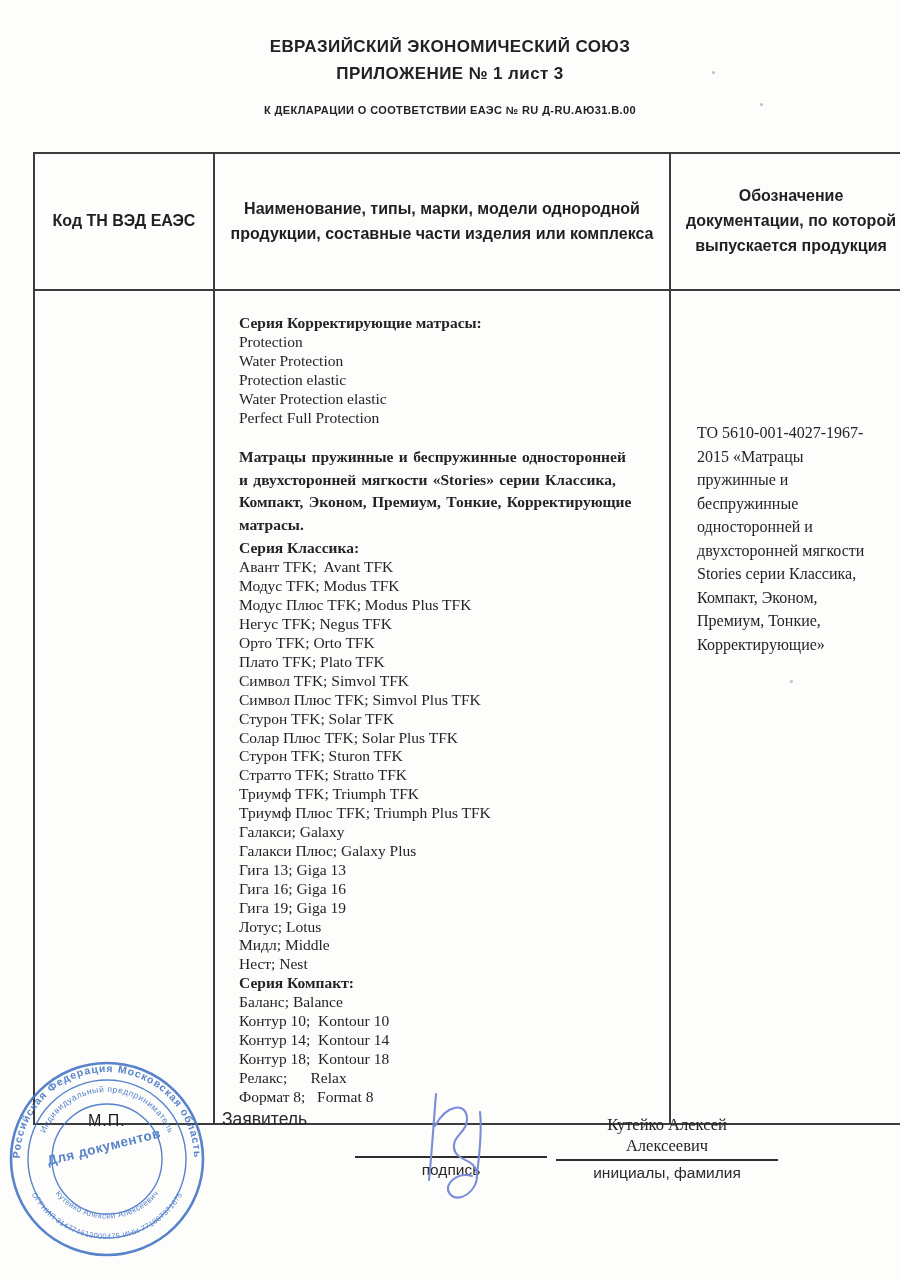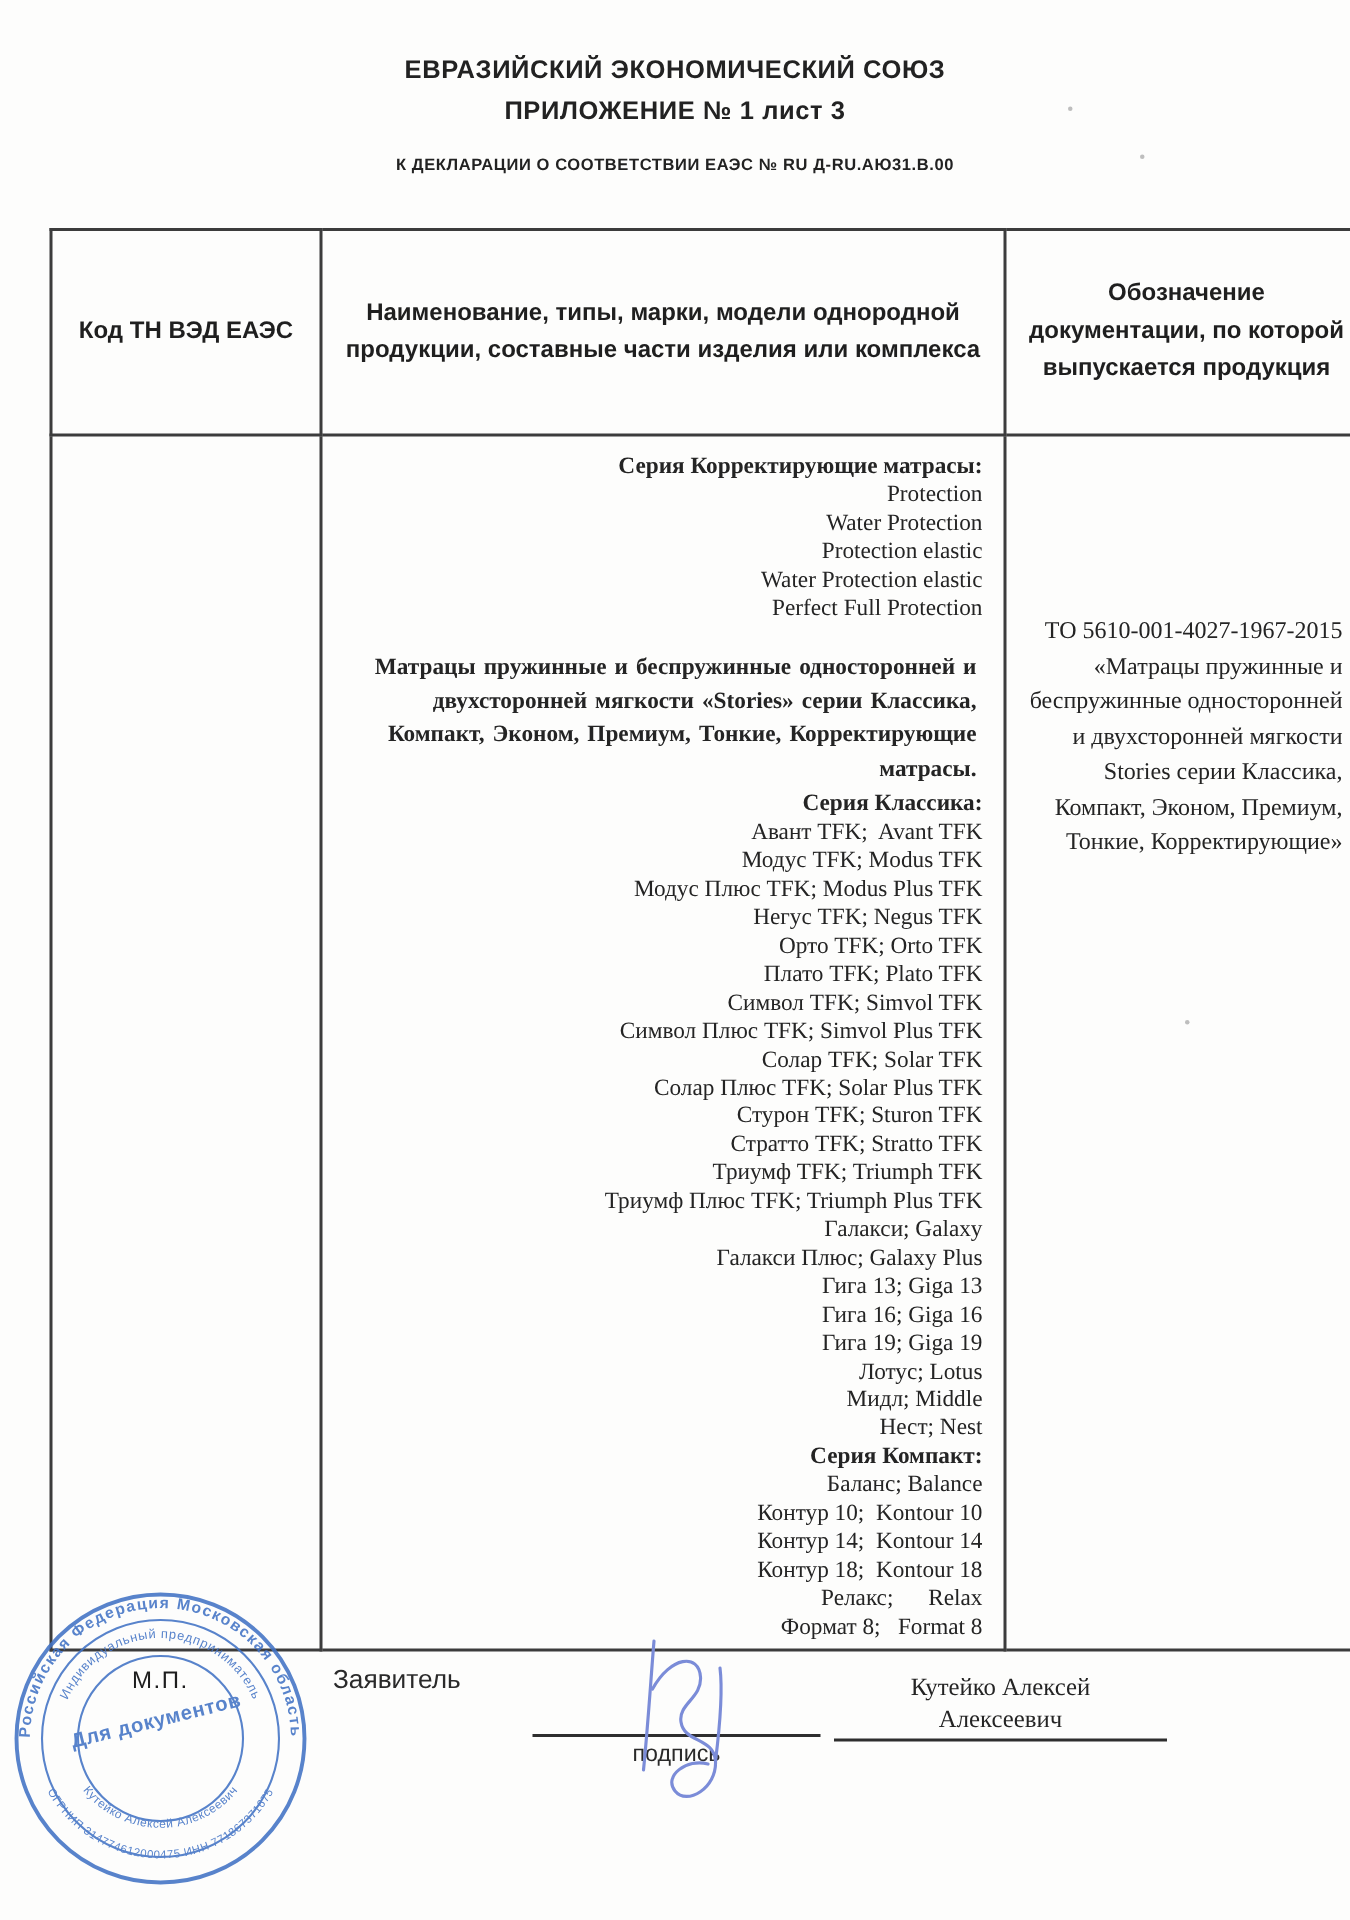--- a/index.html
+++ b/index.html
@@ -11,21 +11,21 @@
   
   .titles{position:absolute; top:0; left:0; width:900px; text-align:center;
           font-family:"Liberation Sans", sans-serif; font-weight:bold; color:#222;}
   .title-line{position:absolute; width:900px; left:0; font-size:17px; letter-spacing:.4px;}
   .t1{top:37px;} .t2{top:64px;} .t3{top:104px; font-size:11px;}
   
   table.main{
     position:absolute; left:33px; top:152px; width:812px;
     border-collapse:collapse; table-layout:fixed;
   }
-  table.main td{border:2px solid #3c3c3c; vertical-align:top; padding:4px;text-align:right;}
+  table.main td{border:2px solid #3c3c3c; vertical-align:top; padding:16px;}
   td.c1{width:158px;} td.c2{width:434px;} td.c3{width:220px;}
   tr.hdr td{
     height:131px; vertical-align:middle; text-align:center;
     font-family:"Liberation Sans", sans-serif; font-weight:bold;
     font-size:16px; line-height:1.55; color:#1f1f1f; padding:2px 10px;
   }
   tr.body td{height:775px;}
   .cell2{padding:7px 10px 0 8px; font-size:15.5px; line-height:18.9px; color:#242424;}
   .cell2 .line{white-space:pre-wrap;}
   .series-title{font-weight:bold;}
@@ -87,21 +87,21 @@
           <div>
 
           <div class="line">Авант TFK;  Avant TFK</div>
                 <div class="line">Модус TFK; Modus TFK</div>
                 <div class="line">Модус Плюс TFK; Modus Plus TFK</div>
                 <div class="line">Негус TFK; Negus TFK</div>
                 <div class="line">Орто TFK; Orto TFK</div>
                 <div class="line">Плато TFK; Plato TFK</div>
                 <div class="line">Символ TFK; Simvol TFK</div>
                 <div class="line">Символ Плюс TFK; Simvol Plus TFK</div>
-                <div class="line">Солар TFK; Solar TFK</div>
+                <div class="line">Стурон TFK; Solar TFK</div>
                 <div class="line">Солар Плюс TFK; Solar Plus TFK</div>
                 <div class="line">Стурон TFK; Sturon TFK</div>
                 <div class="line">Стратто TFK; Stratto TFK</div>
                 <div class="line">Триумф TFK; Triumph TFK</div>
                 <div class="line">Триумф Плюс TFK; Triumph Plus TFK</div>
                 <div class="line">Галакси; Galaxy</div>
                 <div class="line">Галакси Плюс; Galaxy Plus</div>
                 <div class="line">Гига 13; Giga 13</div>
                 <div class="line">Гига 16; Giga 16</div>
                 <div class="line">Гига 19; Giga 19</div>
@@ -172,19 +172,20 @@
   <div class="abs sig-wrap">
     <div class="sig-caption">подпись</div>
   </div>
 
   <div class="abs name-wrap">
     <div class="name-text">
       <div>Кутейко Алексей</div>
       <div>Алексеевич</div>
     </div>
     <div class="name-rule"></div>
+    <div class="name-caption">инициалы, фамилия</div>
   </div>
 
   <div class="speck" style="left:712px; top:71px;"></div>
   <div class="speck" style="left:760px; top:103px;"></div>
   <div class="speck" style="left:790px; top:680px;"></div>
 
 </div>
 
 </body></html>

